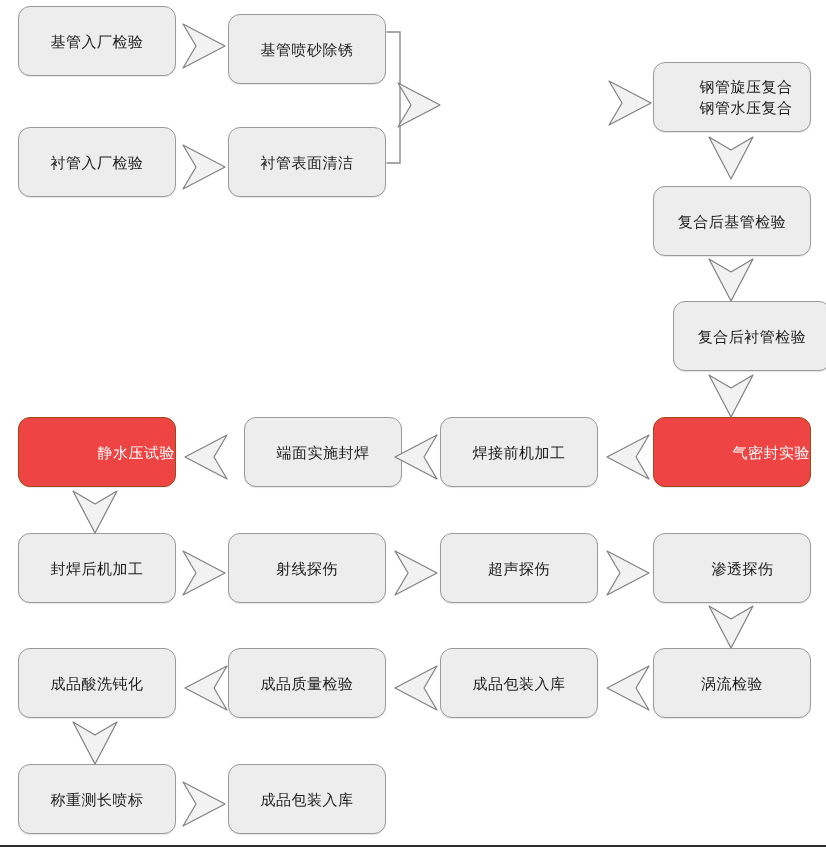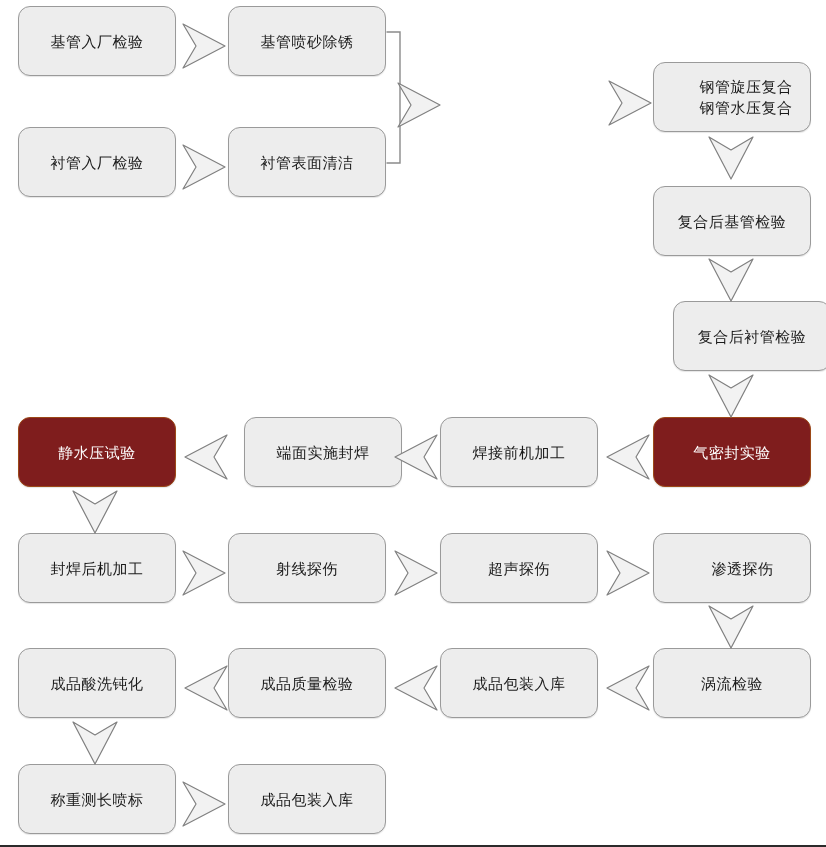--- a/index.html
+++ b/index.html
@@ -29,23 +29,24 @@
     justify-content:center;
     font-size:15px;
     line-height:21px;
     letter-spacing:.5px;
     text-align:center;
     box-shadow:0 1px 1px rgba(0,0,0,.10);
     user-select:none;
   }
   .node .ln{display:block;white-space:nowrap;}
   .node.accent{
-    background:#7f1d1d;
+    background:#ef4444;
     border-color:#9c4817;
     color:#ffffff;
+    align-items:flex-end;
   }
   
   .arrow{
     position:absolute;
     pointer-events:none;
   }
   .arrow svg{display:block;overflow:visible;}
   
   .bracket{position:absolute;}
   .bracket svg{display:block;}
@@ -64,21 +65,21 @@
   <div class="bracket" id="merge-bracket" style="left: 386px; top: 31px;">
       <svg width="16" height="134" viewBox="0 0 16 134">
         <path d="M0.5,1 L14,1 L14,132 L0.5,132" fill="none" stroke="#8a8a8a" stroke-width="1.4"></path>
       </svg>
     </div>
 
   <div class="hr-bottom"></div>
 <div class="node" style="left: 18px; top: 6px;">
       <span class="ln">基管入厂检验</span>
     </div>
-    <div class="node" style="left: 228px; top: 6px;">
+    <div class="node" style="left: 228px; top: 14px;">
       <span class="ln">基管喷砂除锈</span>
     </div>
     <div class="node" style="left: 18px; top: 127px;">
       <span class="ln">衬管入厂检验</span>
     </div>
     <div class="node" style="left: 228px; top: 127px;">
       <span class="ln">衬管表面清洁</span>
     </div>
     <div class="node" style="left: 653px; top: 62px; padding-left: 28px;">
       <span class="ln">钢管旋压复合</span>

